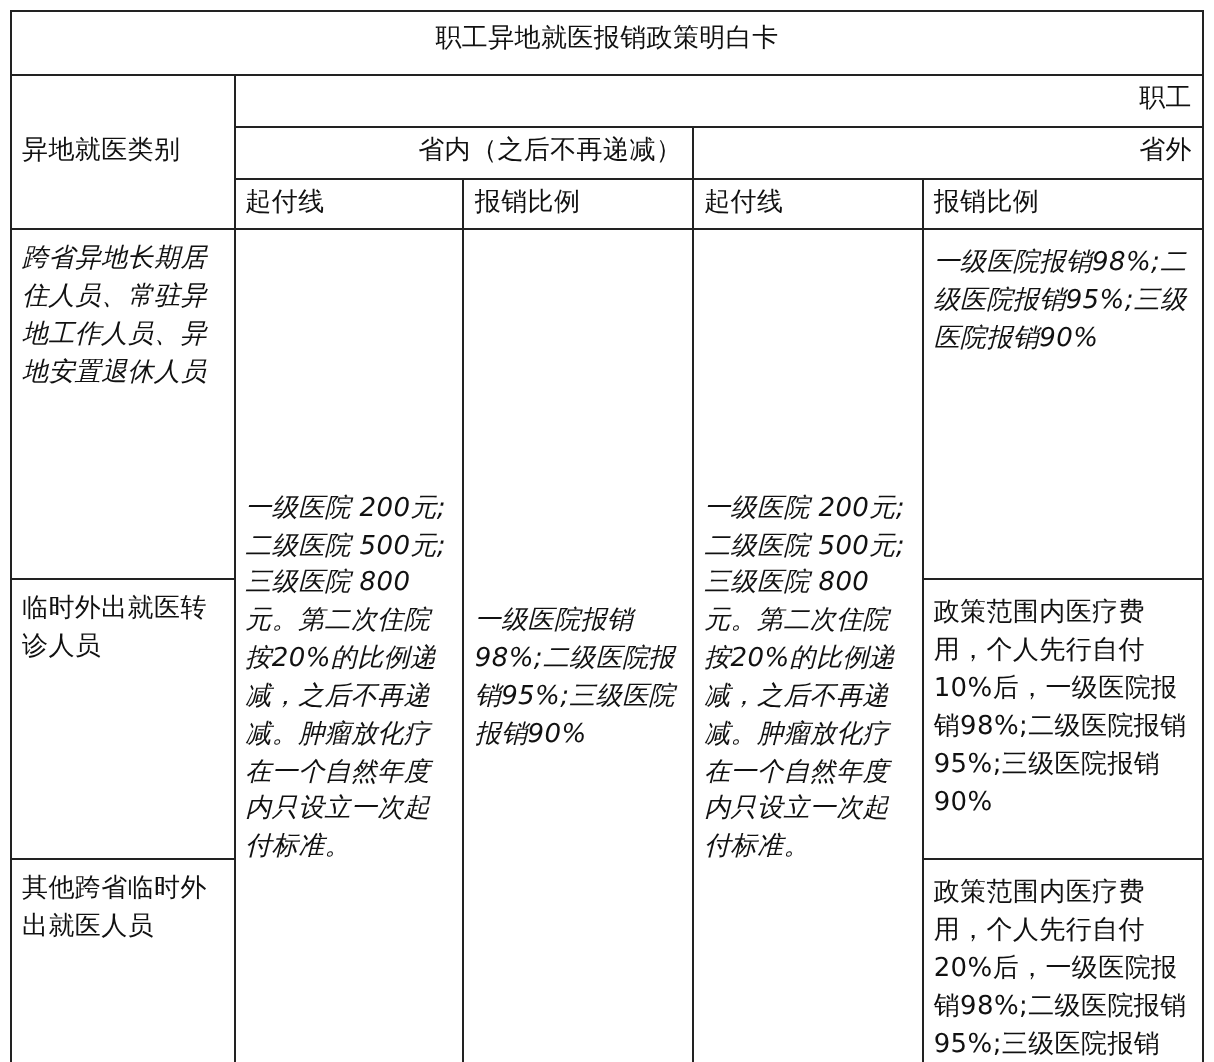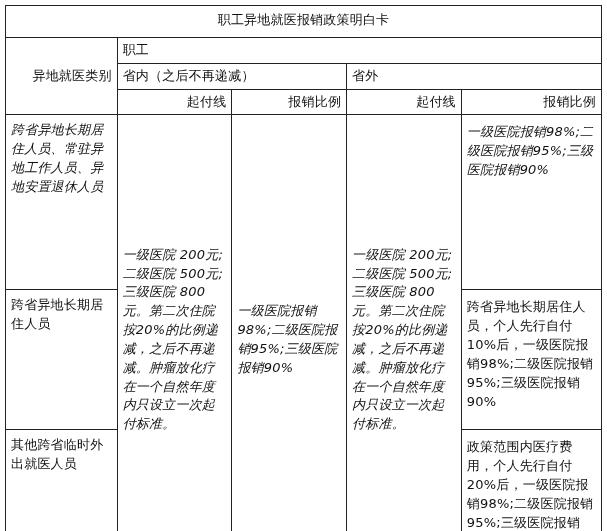--- a/index.html
+++ b/index.html
@@ -39,26 +39,26 @@
   .title-cell {
     text-align: center;
     vertical-align: middle !important;
     font-size: 17px;
     font-weight: bold;
     letter-spacing: 2px;
     padding: 5px 0 7px 0 !important;
     line-height: 1.2;
   }
   .hdr-center {
-    text-align: left;
+    text-align: right;
     vertical-align: middle !important;
     margin-left: 12px;
   }
   .hdr-left {
-    text-align: right;
+    text-align: left;
     vertical-align: middle !important;
   }
   .cat-head {
     vertical-align: middle !important;
     font-size: 12px;
     letter-spacing: 1px;
   }
   .rowlabel {
     vertical-align: top;
     font-size: 12.5px;
@@ -117,22 +117,22 @@
 
       <tr style="height:175px;font-style:italic;">
         <td class="rowlabel">跨省异地长期居住人员、常驻异地工作人员、异地安置退休人员</td>
         <td class="body-cell mid" rowspan="3">一级医院 200元;二级医院 500元;三级医院 800元。第二次住院按20%的比例递减，之后不再递减。肿瘤放化疗在一个自然年度内只设立一次起付标准。</td>
         <td class="body-cell mid" rowspan="3">一级医院报销98%;二级医院报销95%;三级医院报销90%</td>
         <td class="body-cell mid" rowspan="3">一级医院 200元;二级医院 500元;三级医院 800元。第二次住院按20%的比例递减，之后不再递减。肿瘤放化疗在一个自然年度内只设立一次起付标准。</td>
         <td class="body-cell pad-more">一级医院报销98%;二级医院报销95%;三级医院报销90%</td>
       </tr>
 
       <tr style="height:140px;">
-        <td class="rowlabel">跨省异地长期居住人员</td>
-        <td class="body-cell pad-more">跨省异地长期居住人员，个人先行自付10%后，一级医院报销98%;二级医院报销95%;三级医院报销90%</td>
+        <td class="rowlabel">临时外出就医转诊人员</td>
+        <td class="body-cell pad-more">政策范围内医疗费用，个人先行自付10%后，一级医院报销98%;二级医院报销95%;三级医院报销90%</td>
       </tr>
 
       <tr style="height:135px;">
         <td class="rowlabel">其他跨省临时外出就医人员</td>
         <td class="body-cell pad-more">政策范围内医疗费用，个人先行自付20%后，一级医院报销98%;二级医院报销95%;三级医院报销90%</td>
       </tr>
     </tbody>
   </table>
 </div>
 

